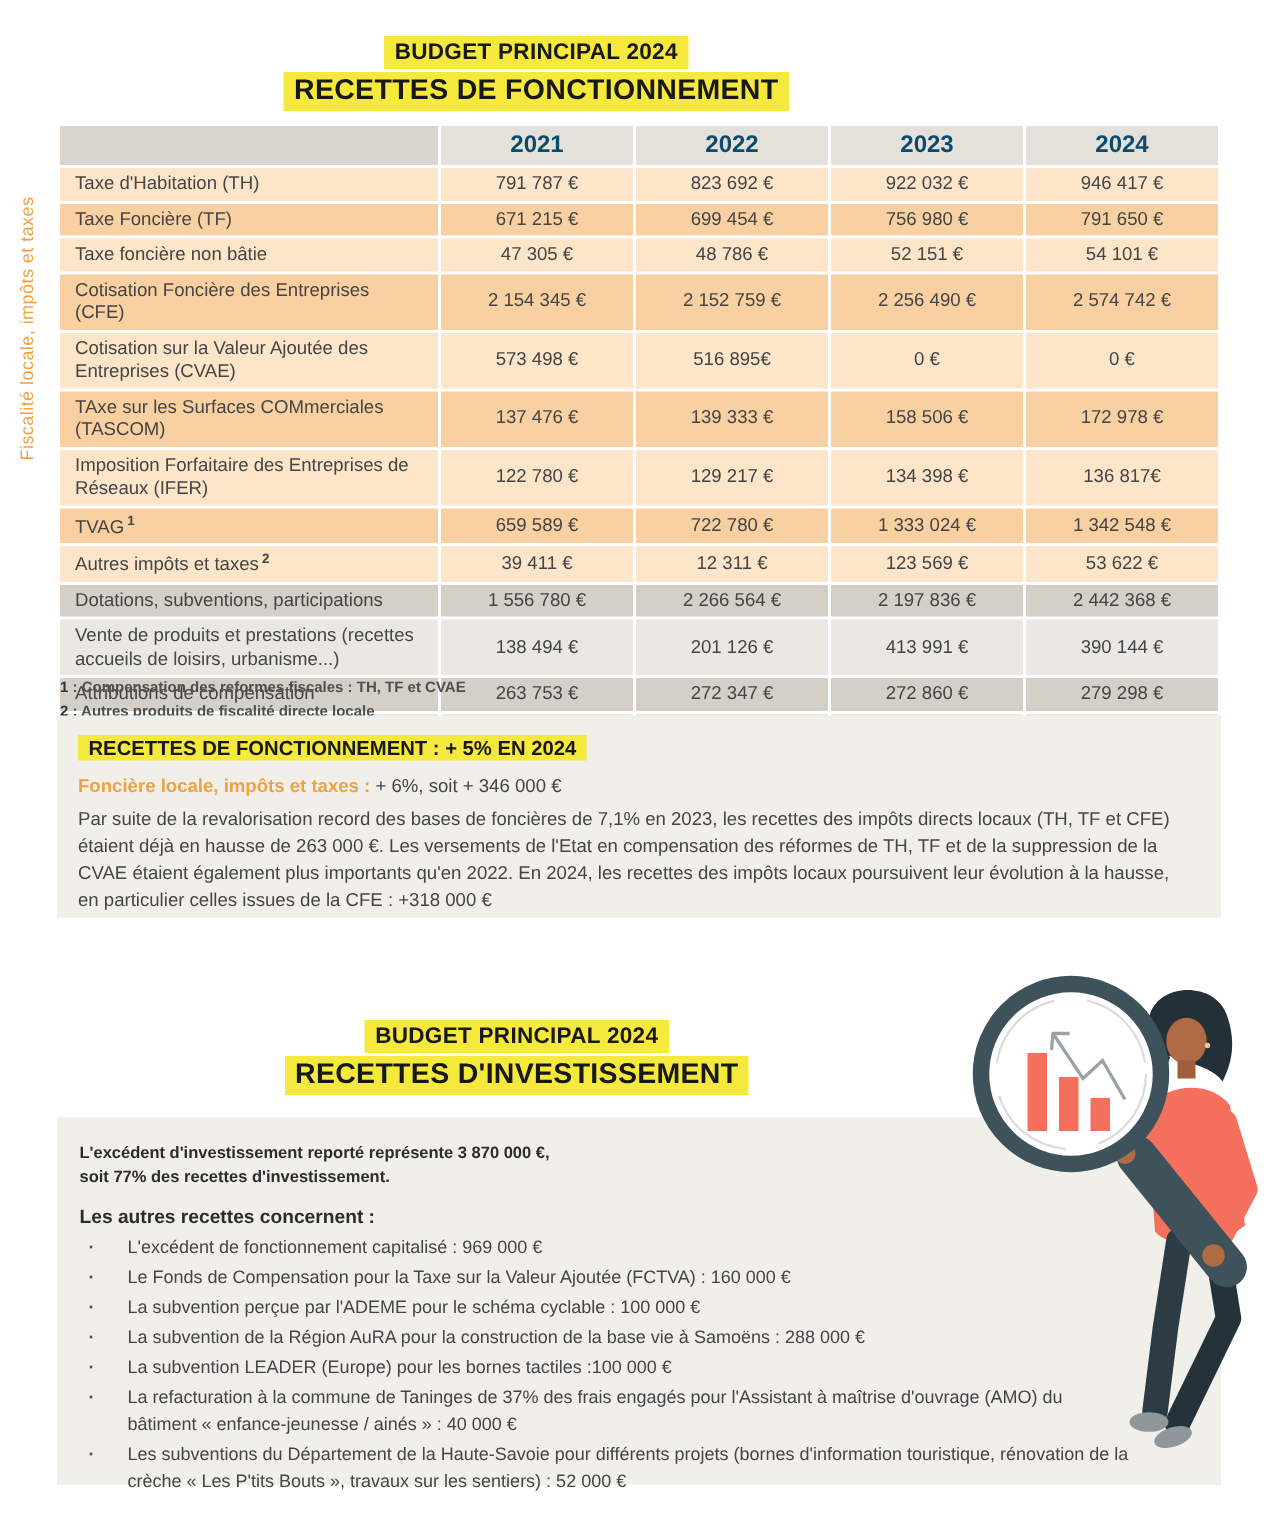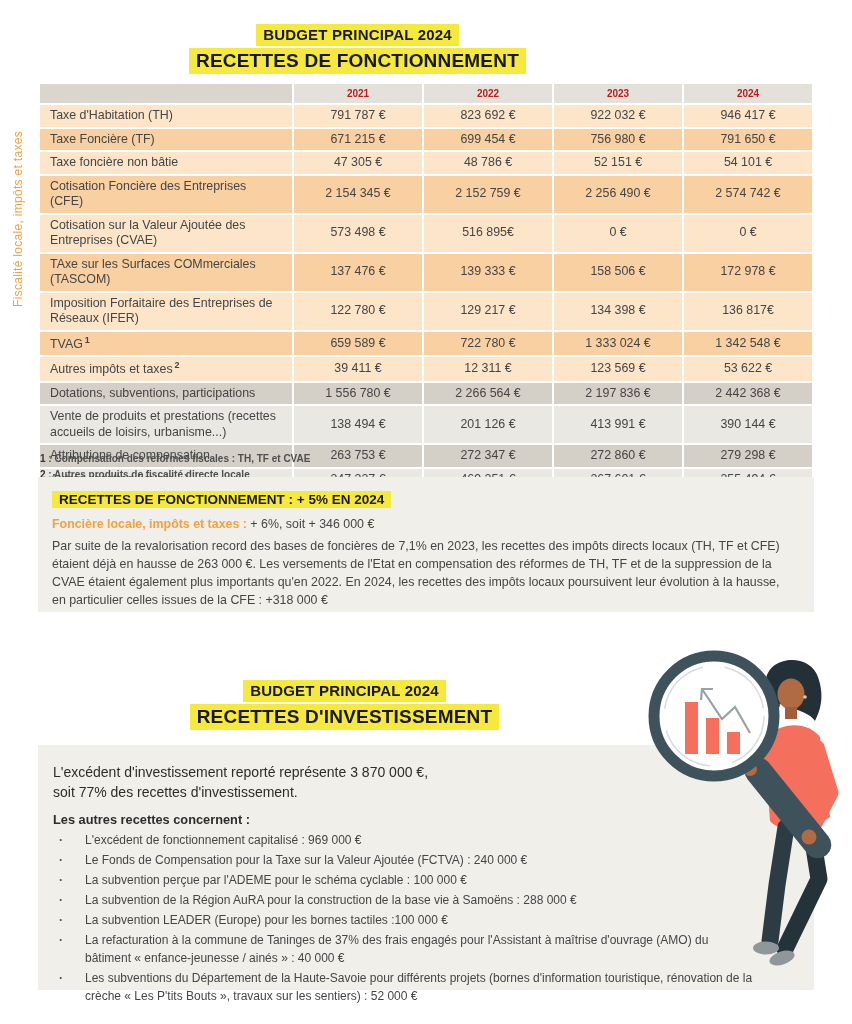--- a/index.html
+++ b/index.html
@@ -18,21 +18,21 @@
 
   .title-block{position:absolute;left:0;width:715px;text-align:center;line-height:1.3;}
   .title-block .line1{font-size:15px;letter-spacing:.2px;}
   .title-block .line2{font-size:19px;letter-spacing:.2px;margin-top:2px;}
   #title1{top:24px;}
   #title2{top:680px;transform:translateX(-13px);}
 
   
   .table-wrap{position:absolute;left:38px;top:82px;width:776px;}
   table{border-collapse:separate;border-spacing:2px;width:776px;table-layout:fixed;}
-  th{background:var(--header-cell);font-weight:bold;color:#b91c1c;font-size:10px;padding:4px 0;}
+  th{background:var(--header-cell);font-weight:bold;color:#0c4a6e;font-size:16px;padding:4px 0;}
   th.corner{background:var(--corner-cell);}
   td{font-size:12.4px;color:var(--ink);padding:3px 10px;line-height:1.25;}
   td.lbl{text-align:left;}
   td.val{text-align:center;padding:3px 2px;}
   td sup{font-weight:bold;font-size:9px;margin-left:2px;}
   tr.peach-light td{background:var(--peach-light);margin-top:14px;}
   tr.peach-dark td{background:var(--peach-dark);}
   tr.gray-dark td{background:var(--gray-dark);}
   tr.gray-light td{background:var(--gray-light);}
 
@@ -46,21 +46,21 @@
 
   .analysis-box{position:absolute;left:38px;top:477px;width:776px;height:135px;
     background:var(--box-bg);padding:13px 30px 0 14px;}
   .analysis-box .headline{font-size:13.5px;}
   .analysis-box .lead{margin-top:9px;font-size:12.4px;}
   .analysis-box .lead .lead-label{color:var(--orange);font-weight:bold;}
   .analysis-box .para{margin-top:7px;font-size:12.4px;line-height:1.45;width:742px;}
 
   .invest-box{position:absolute;left:38px;top:745px;width:776px;height:245px;
     background:var(--box-bg);padding:17px 60px 0 15px;}
-  .invest-box .headline{font-size:14px;font-weight:normal;color:var(--ink-dark);line-height:1.45;}
+  .invest-box .headline{font-size:11px;font-weight:bold;color:var(--ink-dark);line-height:1.45;}
   .invest-box .list-intro{margin-top:9px;font-size:12.8px;font-weight:bold;color:var(--ink-dark);}
   .invest-box ul{list-style:none;margin-top:4px;width:700px;}
   .invest-box li{position:relative;padding-left:32px;font-size:12px;line-height:1.5;margin-top:2px;}
   .invest-box li::before{content:"·";position:absolute;left:6px;top:0;font-weight:bold;color:#4f4f4f;}
 
   .illustration{position:absolute;left:638px;top:645px;width:214px;height:335px;z-index:5;}
 </style>
 </head>
 <body>
 
@@ -206,21 +206,21 @@
   </div>
 
   <div class="invest-box">
     <div class="headline">
       <div>L'excédent d'investissement reporté représente 3 870 000 €,</div>
       <div>soit 77% des recettes d'investissement.</div>
     </div>
     <div class="list-intro">Les autres recettes concernent :</div>
     <ul>
         <li>L'excédent de fonctionnement capitalisé : 969 000 €</li>
-        <li>Le Fonds de Compensation pour la Taxe sur la Valeur Ajoutée (FCTVA) : 240 000 €</li>
+        <li>Le Fonds de Compensation pour la Taxe sur la Valeur Ajoutée (FCTVA) : 160 000 €</li>
         <li>La subvention perçue par l'ADEME pour le schéma cyclable : 100 000 €</li>
         <li>La subvention de la Région AuRA pour la construction de la base vie à Samoëns : 288 000 €</li>
         <li>La subvention LEADER (Europe) pour les bornes tactiles :100 000 €</li>
         <li>La refacturation à la commune de Taninges de 37% des frais engagés pour l'Assistant à maîtrise d'ouvrage (AMO) du bâtiment « enfance-jeunesse / ainés » : 40 000 €</li>
         <li>Les subventions du Département de la Haute-Savoie pour différents projets (bornes d'information touristique, rénovation de la crèche « Les P'tits Bouts », travaux sur les sentiers) : 52 000 €</li>
       </ul>
   </div>
 
   <svg class="illustration" viewBox="0 0 214 335">
 

